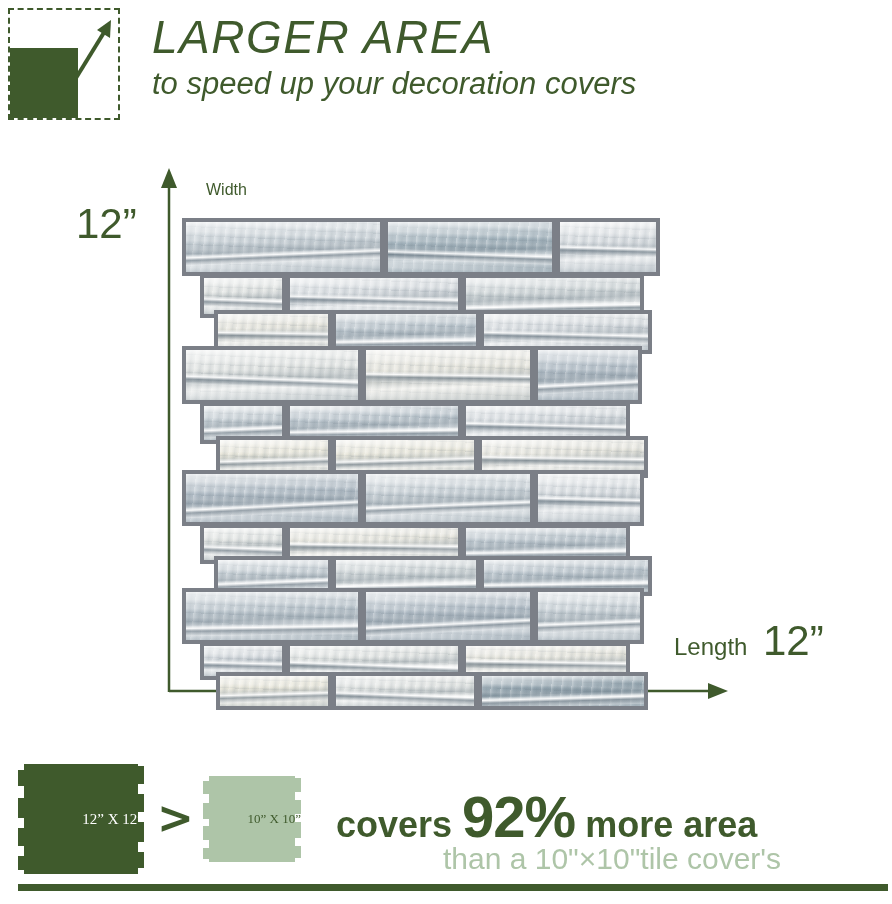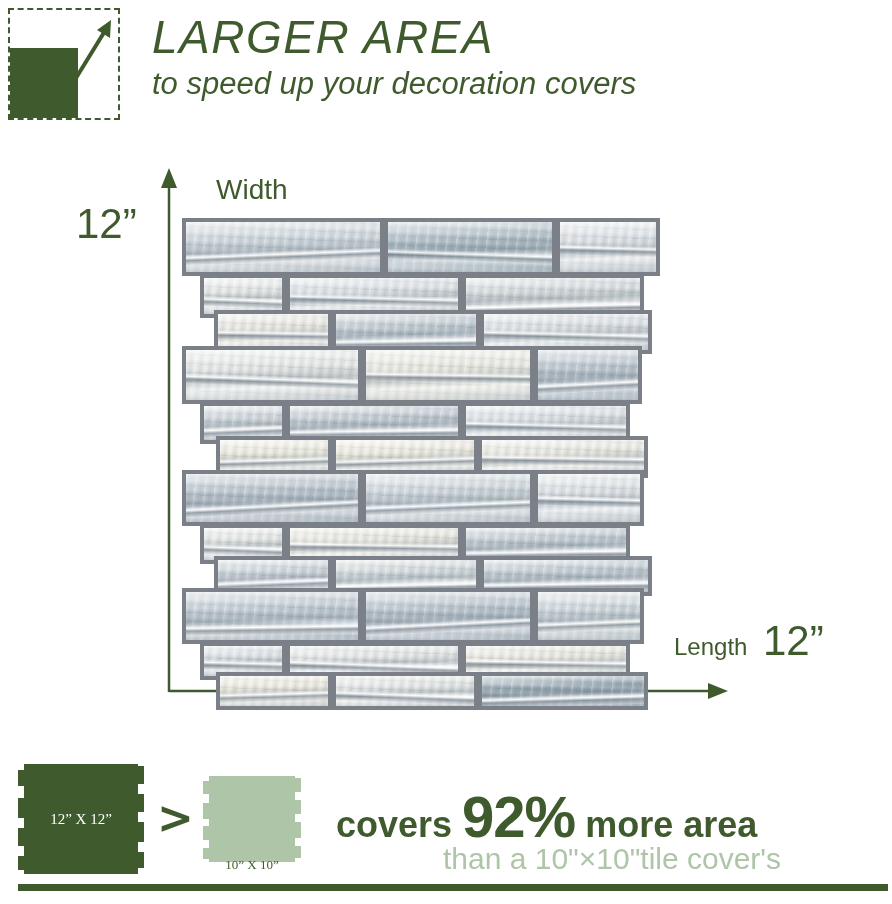--- a/index.html
+++ b/index.html
@@ -70,23 +70,23 @@
     width: 892px; height: 600px;
   }
   #axes-svg {
     position: absolute;
     left: 0; top: 0;
     width: 892px; height: 600px;
     pointer-events: none;
   }
   #label-width {
     position: absolute;
-    left: 216px; top: 36px;
-    color: #3f5a2c;
-    font-size: 28px;
+    left: 206px; top: 36px;
+    color: #3f5a2c;
+    font-size: 16px;
     line-height: 28px;
     white-space: nowrap;
   }
   #label-height-value {
     position: absolute;
     left: 76px; top: 60px;
     color: #3f5a2c;
     font-size: 42px;
     line-height: 48px;
     white-space: nowrap;
@@ -190,32 +190,31 @@
     right: 6px; bottom: 0;
   }
   .chip-nub {
     position: absolute;
     width: 7px;
   }
   .chip-label {
     position: absolute;
     left: 0; right: 0; top: 50%;
     transform: translateY(-50%);
-    text-align: center;
+    text-align: right;
     font-family: "Liberation Serif", serif;
     white-space: nowrap;
   }
   #chip-large .chip-label {
     color: #ffffff;
     font-size: 15px;
   }
   #chip-small .chip-label {
     color: #3f5a2c;
     font-size: 13px;
-    margin-top: 46px;
   }
   #gt-symbol {
     position: absolute;
     left: 157px; top: 44px;
     color: #3f5a2c;
     font-size: 44px;
     line-height: 44px;
     font-weight: 700;
     font-family: "DejaVu Sans", sans-serif;
   }

